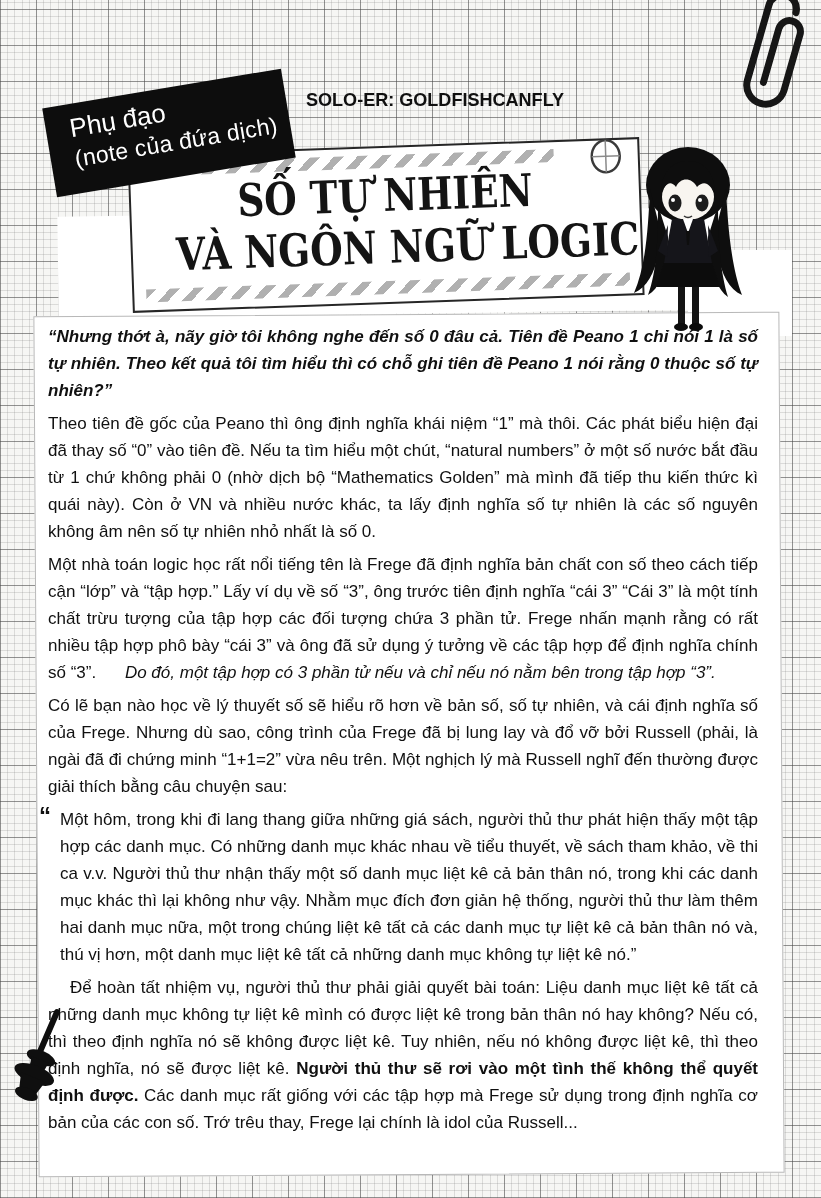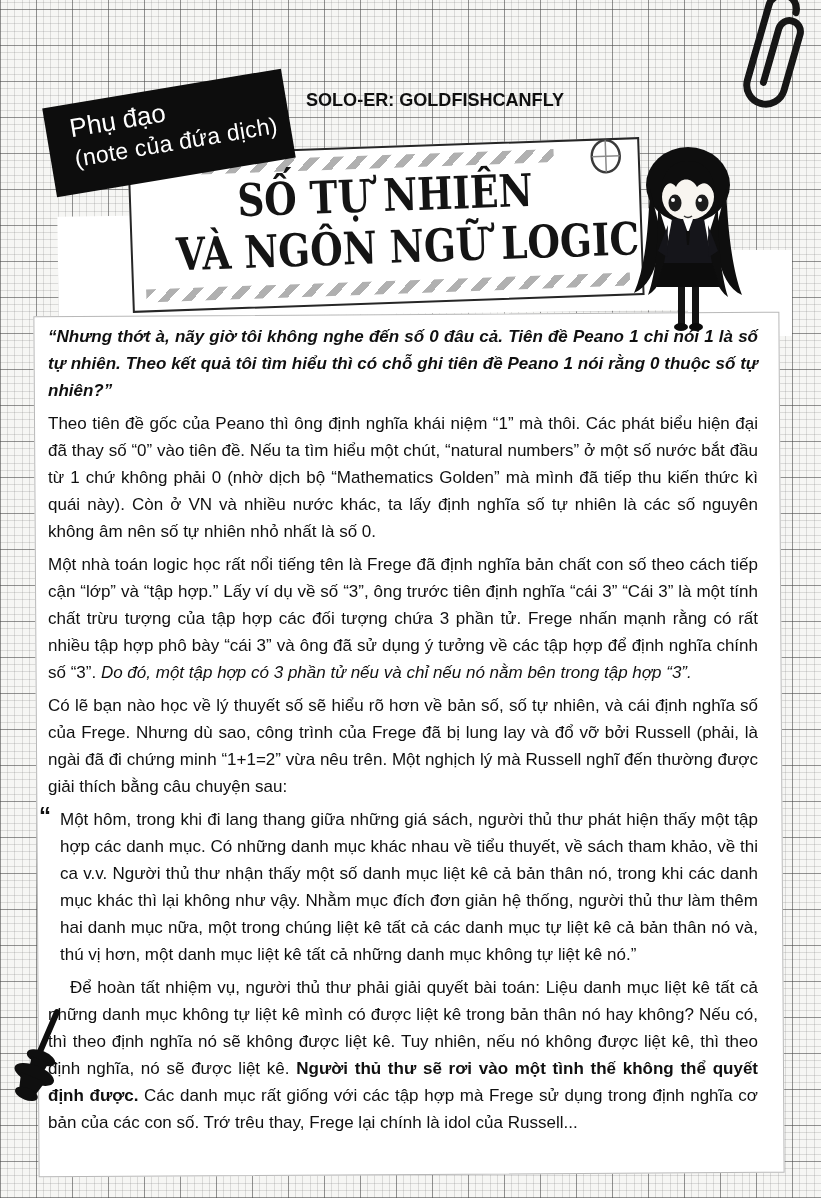--- a/index.html
+++ b/index.html
@@ -39,21 +39,21 @@
   .title-wrap{position:absolute;left:0;right:0;top:22px;text-align:center;}
   .title-line{font-family:"DejaVu Serif","Liberation Serif",serif;font-weight:bold;font-size:45px;
     line-height:52px;color:#141414;transform:scaleX(.83);transform-origin:center;white-space:nowrap;}
 
   .chibi{position:absolute;left:628px;top:145px;z-index:7;}
   .pushpin{position:absolute;left:2px;top:1002px;z-index:8;}
 
   .text-col{position:absolute;left:48px;top:323px;width:710px;z-index:5;}
   .text-col p{margin:0 0 6px;font-size:17px;line-height:27px;text-align:justify;color:#101010;}
   .quote{font-weight:bold;font-style:italic;}
-  .it{font-style:italic;}
+  .it{font-style:italic;margin-left:24px;}
   .bd{font-weight:bold;}
   .story{position:relative;padding-left:12px;}
   .open-quote{position:absolute;left:-9px;top:-4px;font-weight:bold;font-size:24px;font-style:normal;}
   .final{text-indent:22px;}
 </style>
 </head>
 <body>
 
 <div class="page">
 

